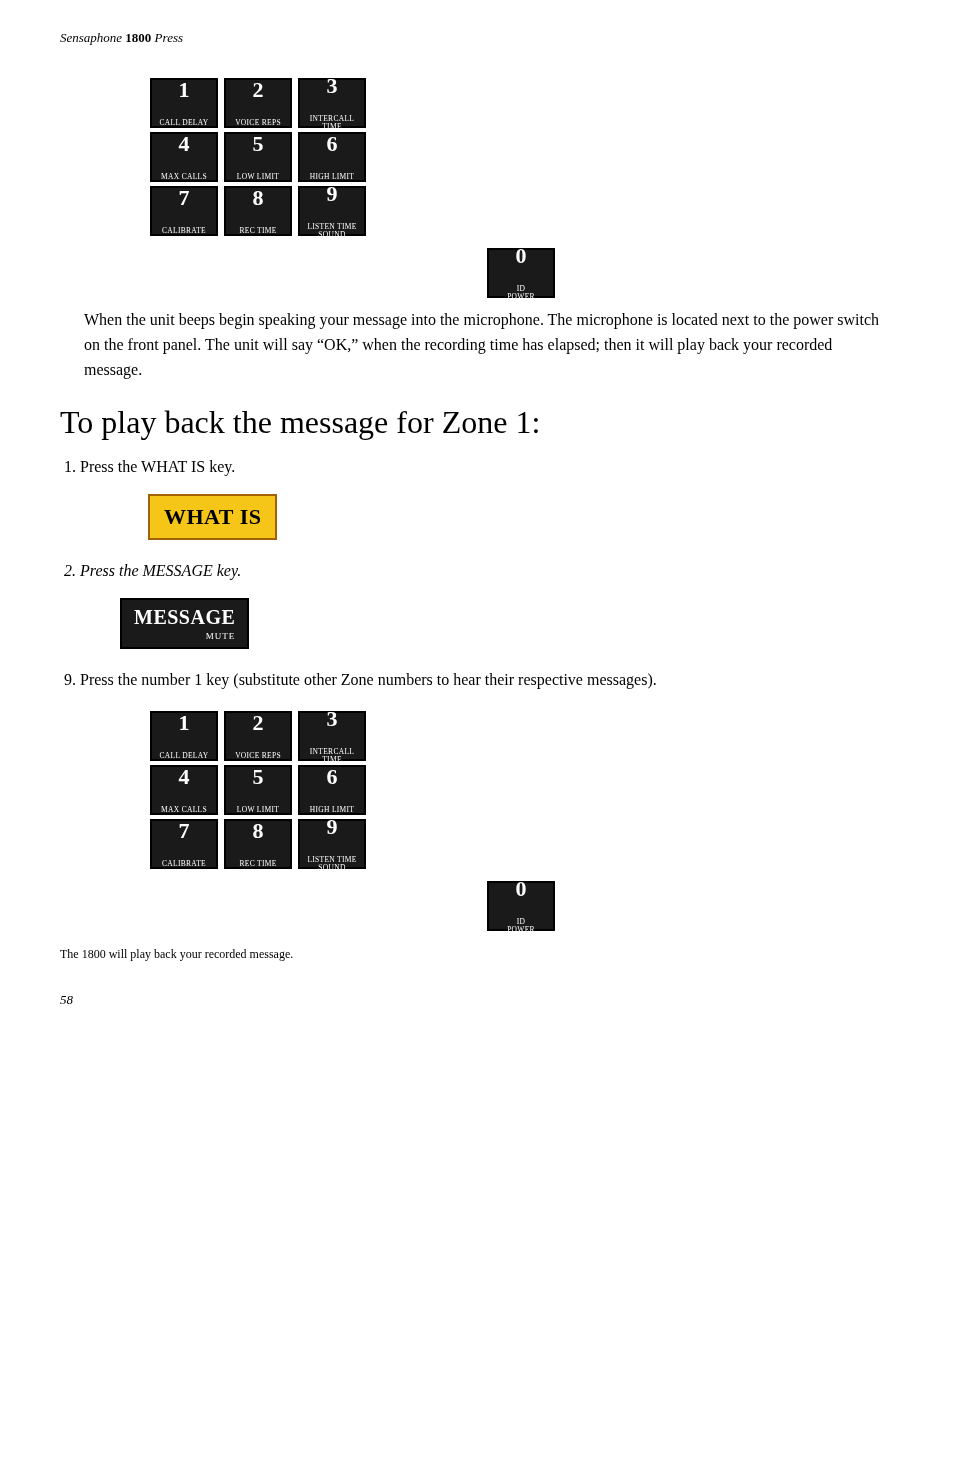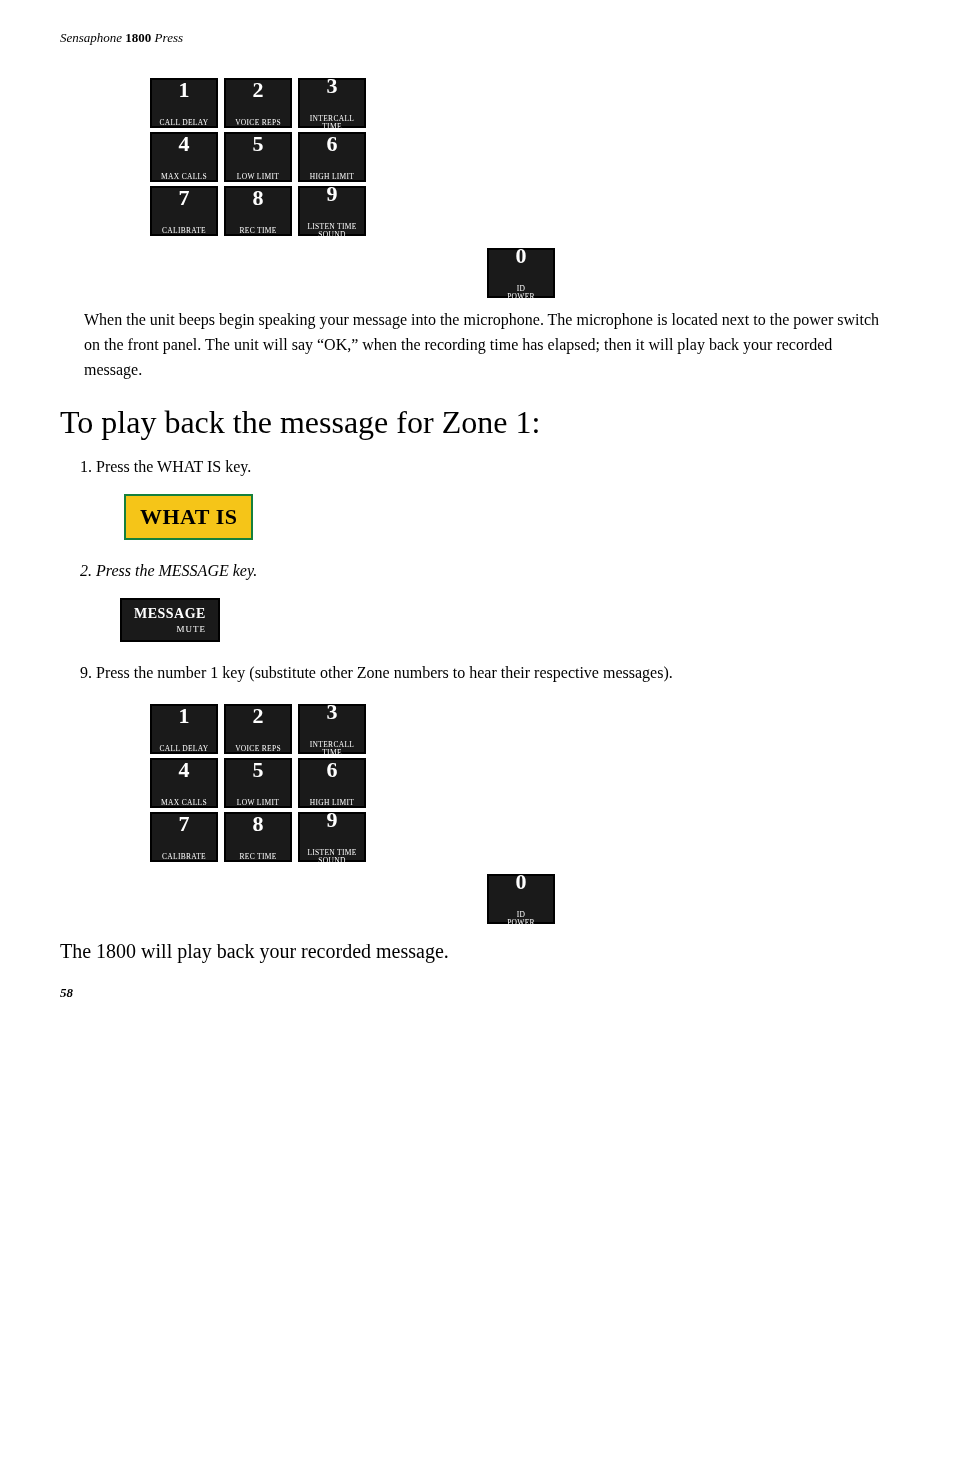--- a/index.html
+++ b/index.html
@@ -66,38 +66,38 @@
       margin-top: 18px;
     }
     .key.zero-key {
       width: 68px;
     }
 
     
     .btn-what-is {
       display: inline-block;
       background: #f5c518;
-      border: 2px solid #15803d;
+      border: 2px solid #a16207;
       padding: 8px 14px;
       font-size: 22px;
       font-weight: bold;
-      margin: 10px 0 10px 64px;
+      margin: 10px 0 10px 88px;
       letter-spacing: 0.5px;
     }
     .btn-message {
       display: inline-block;
       background: #1a1a1a;
       color: #fff;
       border: 2px solid #000;
       padding: 6px 12px;
       margin: 10px 0 10px 60px;
       text-align: center;
     }
     .btn-message .msg-main {
-      font-size: 14px;
+      font-size: 20px;
       font-weight: bold;
       letter-spacing: 0.5px;
     }
     .btn-message .msg-sub {
       font-size: 9px;
       letter-spacing: 1px;
       margin-top: 2px;
       text-align: right;
     }
     .step-text {
@@ -107,33 +107,33 @@
       margin-bottom: 12px;
     }
     .heading-zone {
       font-size: 32px;
       font-weight: normal;
       margin: 20px 0 14px 0;
       line-height: 1.3;
     }
     .step-inline {
       font-size: 16px;
-      margin-left: 20px;
+      margin-left: 4px;
       margin-bottom: 8px;
     }
     .footer-text {
-      font-size: 20px;
+      font-size: 12px;
       margin-top: 16px;
       margin-bottom: 20px;
     }
     .page-num {
       font-size: 13px;
       font-style: italic;
-      font-weight: bold;
-      margin-top: 22px;
+      font-weight: normal;
+      margin-top: 30px;
     }
 
     
     .keypad-block {
       margin: 10px 0 10px 30px;
     }
   </style>
 </head>
 <body>
 

